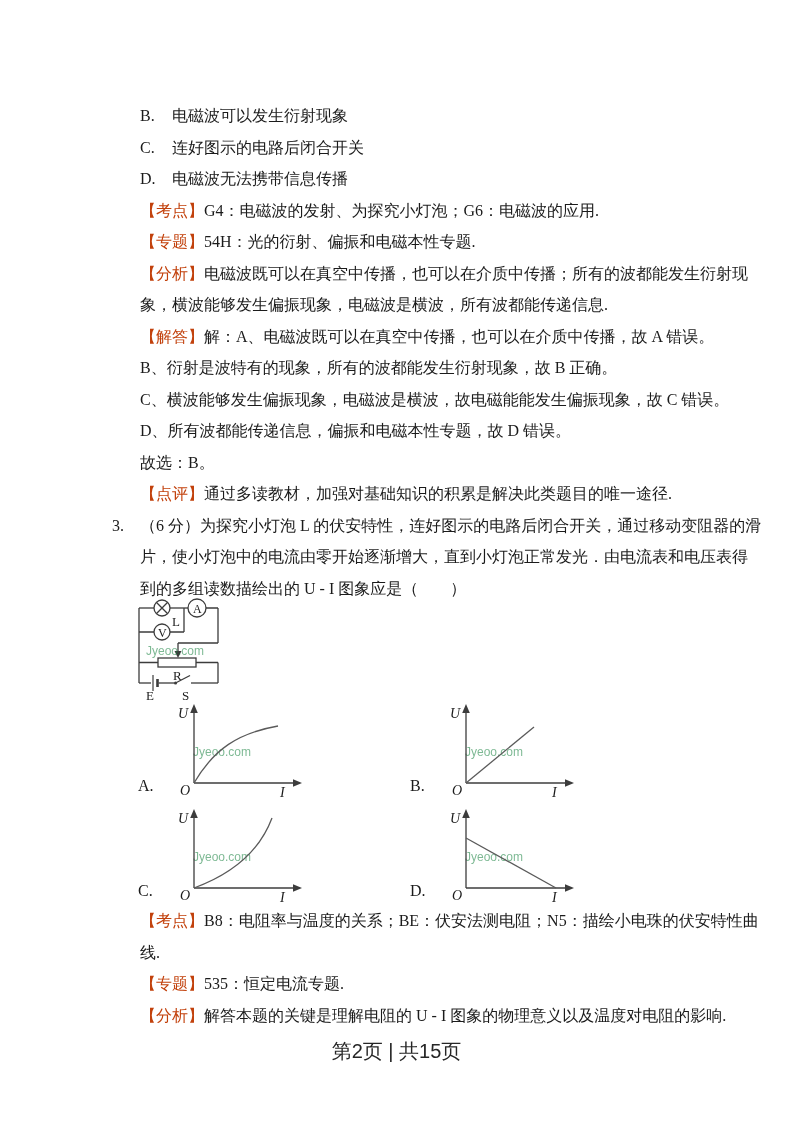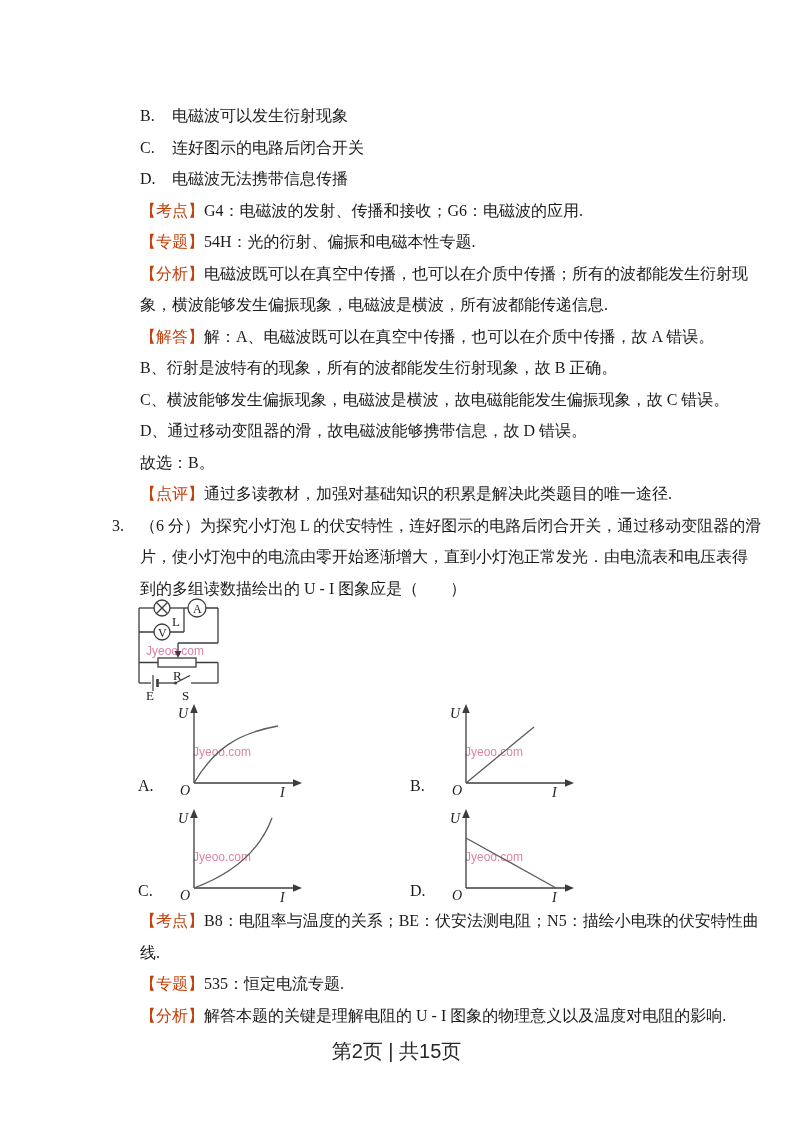--- a/index.html
+++ b/index.html
@@ -17,47 +17,47 @@
   
   .circuit { position:relative; height:99px; margin-top:-6px; margin-left:-8px; width:110px; }
   .circuit svg { display:block; }
   
   .graphs { position:relative; height:202px; margin-top:6px; margin-left:-140px; width:793px; }
   .gblock { position:absolute; width:170px; height:100px; }
   .gblock .letter { position:absolute; left:0; top:74px; font-size:16px; }
   .g-a { left:138px; top:0; } .g-b { left:410px; top:0; }
   .g-c { left:138px; top:105px; } .g-d { left:410px; top:105px; }
   .gsvg { position:absolute; left:18px; top:0; }
-  .wm { position:absolute; color:#be185d; font-size:12px; font-family:"Liberation Sans",sans-serif; opacity:.55; }
+  .wm { position:absolute; color:#15803d; font-size:12px; font-family:"Liberation Sans",sans-serif; opacity:.55; }
   .footer { position:absolute; top:1038px; left:0; width:793px; text-align:center;
             font-size:20px; color:#262626; font-family:"Liberation Sans","DejaVu Sans",sans-serif; }
   svg text { font-family:"Liberation Serif","DejaVu Serif",serif; fill:#1b1b1b; }
   svg .it { font-style:italic; }
   .stroke { stroke:#3c3c3c; stroke-width:1.3; fill:none; }
   .curve  { stroke:#5a5a5a; stroke-width:1.3; fill:none; }
   .arrow  { fill:#3c3c3c; stroke:none; }
 </style>
 </head>
 <body>
 
 <div class="page">
   <div class="content">
 
     <div class="ln"><span class="optlab">B.</span><span>电磁波可以发生衍射现象</span></div>
     <div class="ln"><span class="optlab">C.</span><span>连好图示的电路后闭合开关</span></div>
     <div class="ln"><span class="optlab">D.</span><span>电磁波无法携带信息传播</span></div>
 
-    <div class="ln"><span class="tag">【考点】</span><span>G4：电磁波的发射、传播和接收；G6：电磁波的应用.</span></div>
+    <div class="ln"><span class="tag">【考点】</span><span>G4：电磁波的发射、为探究小灯泡；G6：电磁波的应用.</span></div>
     <div class="ln"><span class="tag">【专题】</span><span>54H：光的衍射、偏振和电磁本性专题.</span></div>
     <div class="ln"><span class="tag">【分析】</span><span>电磁波既可以在真空中传播，也可以在介质中传播；所有的波都能发生衍射现</span></div>
     <div class="ln"><span>象，横波能够发生偏振现象，电磁波是横波，所有波都能传递信息.</span></div>
     <div class="ln"><span class="tag">【解答】</span><span>解：A、电磁波既可以在真空中传播，也可以在介质中传播，故 A 错误。</span></div>
     <div class="ln"><span>B、衍射是波特有的现象，所有的波都能发生衍射现象，故 B 正确。</span></div>
     <div class="ln"><span>C、横波能够发生偏振现象，电磁波是横波，故电磁能能发生偏振现象，故 C 错误。</span></div>
-    <div class="ln"><span>D、通过移动变阻器的滑，故电磁波能够携带信息，故 D 错误。</span></div>
+    <div class="ln"><span>D、所有波都能传递信息，偏振和电磁本性专题，故 D 错误。</span></div>
     <div class="ln"><span>故选：B。</span></div>
     <div class="ln"><span class="tag">【点评】</span><span>通过多读教材，加强对基础知识的积累是解决此类题目的唯一途径.</span></div>
 
     <div class="ln"><span class="qnum">3.</span><span>（6 分）为探究小灯泡 L 的伏安特性，连好图示的电路后闭合开关，通过移动变阻器的滑</span></div>
     <div class="ln"><span>片，使小灯泡中的电流由零开始逐渐增大，直到小灯泡正常发光．由电流表和电压表得</span></div>
     <div class="ln"><span>到的多组读数描绘出的 U - I 图象应是（　　）</span></div>
 
     <div class="circuit">
       <span class="wm" style="left:14px; top:46px;">Jyeoo.com</span>
       <svg width="96" height="104" viewBox="0 0 96 104">

